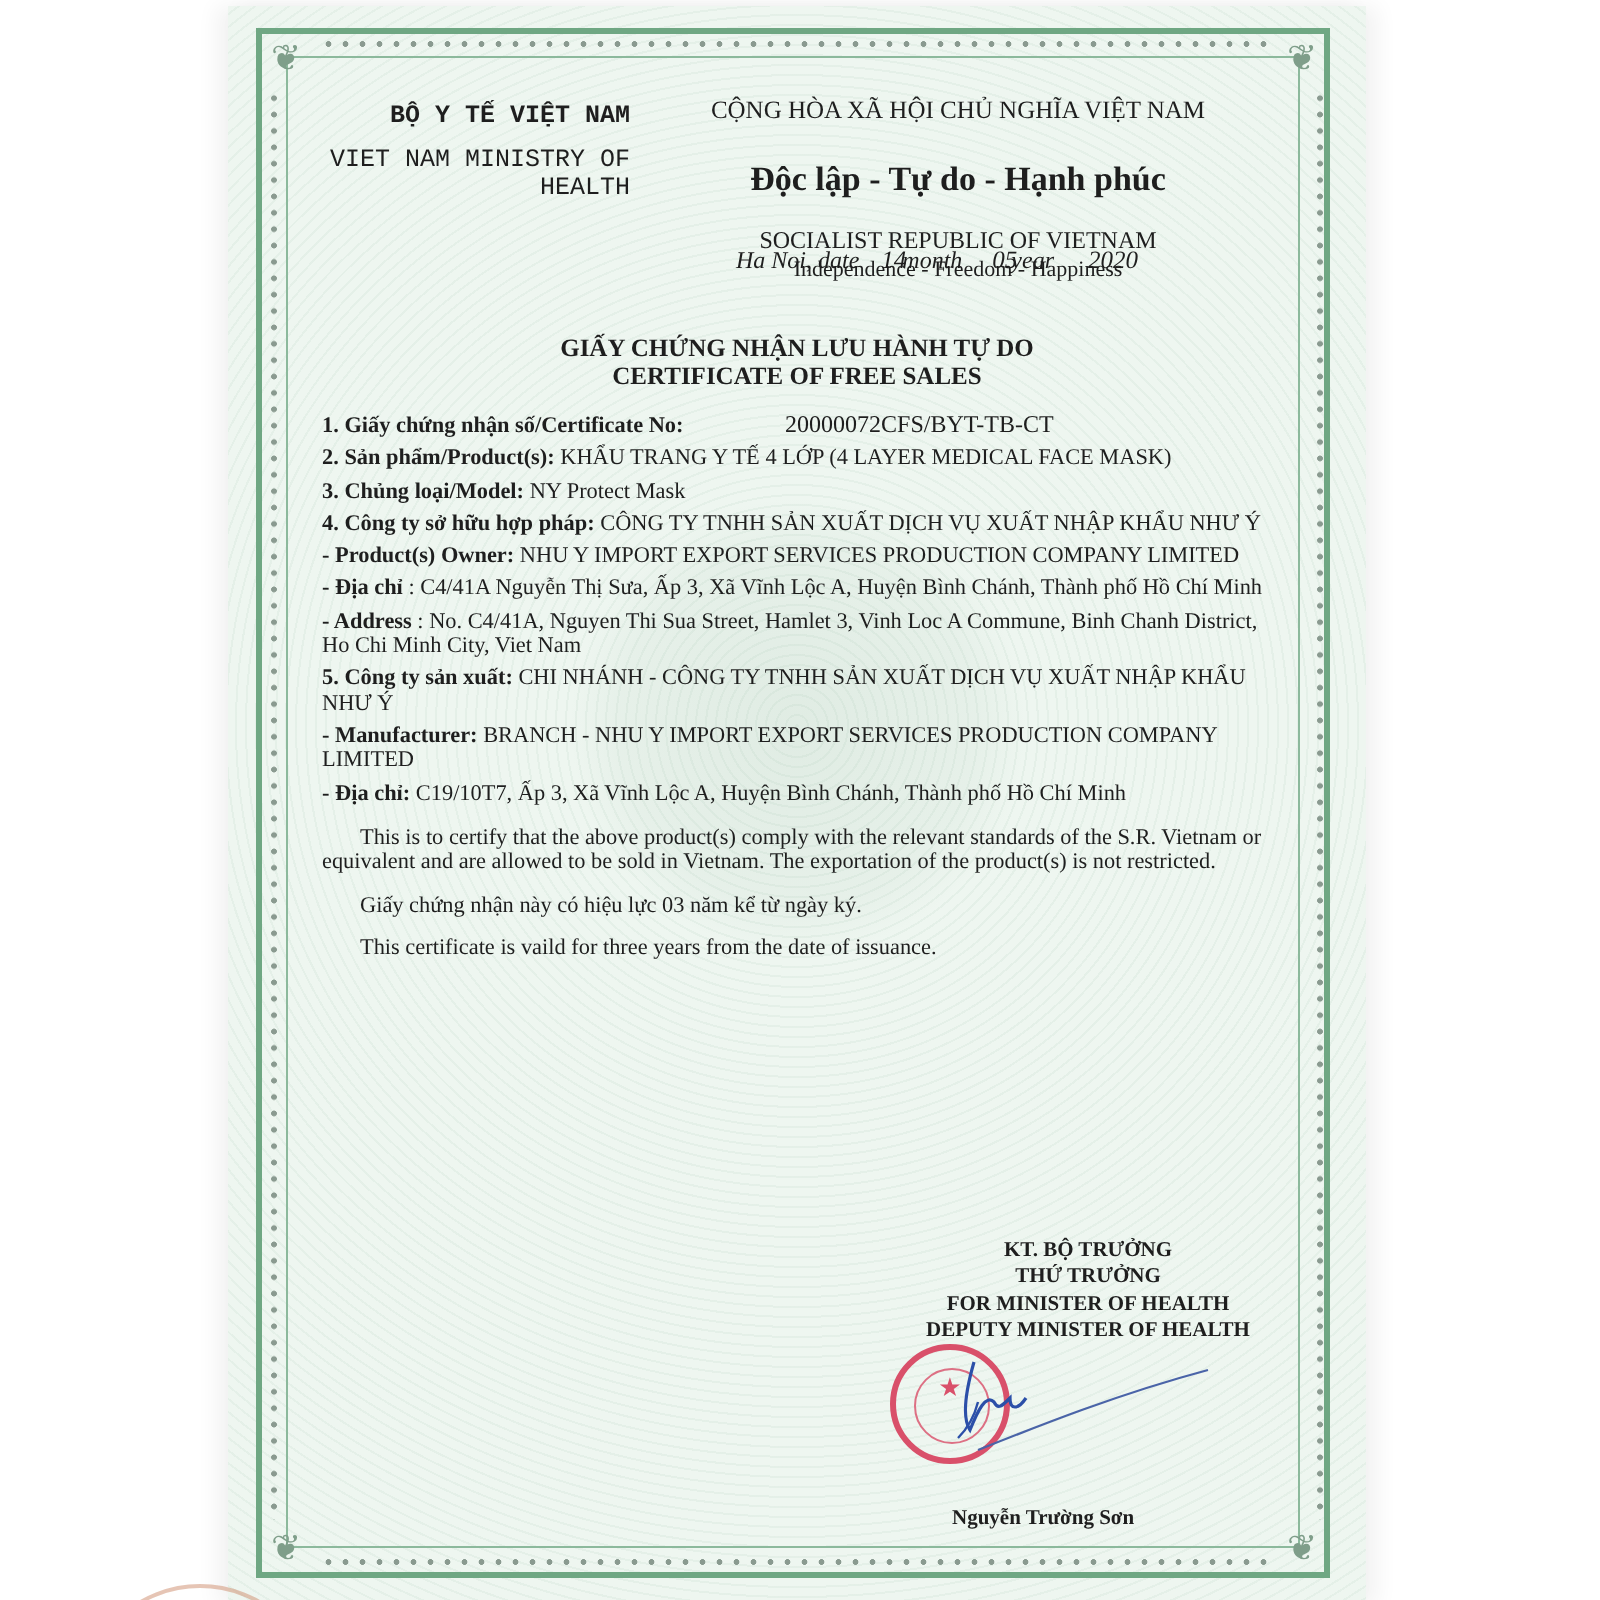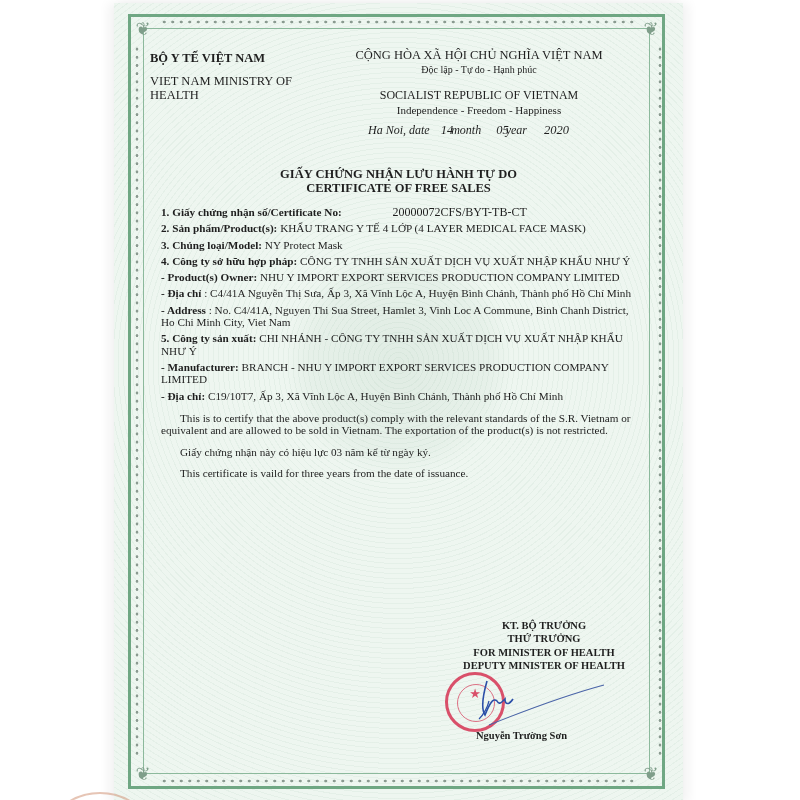--- a/index.html
+++ b/index.html
@@ -35,47 +35,47 @@
     background-image: radial-gradient(circle, #8a9a90 1.3px, transparent 1.6px);
     background-size: 8.5px 4px; background-repeat: repeat-x; }
   .dots-v { width: 4px;
     background-image: radial-gradient(circle, #8a9a90 1.3px, transparent 1.6px);
     background-size: 4px 8.2px; background-repeat: repeat-y; }
   .corner {
     position: absolute; width: 22px; height: 22px; color: #7f9e8a; font-size: 18px; line-height: 22px; text-align: center;
   }
 
   .content { position: absolute; left: 0; top: 0; width: 100%; height: 100%; }
-  .hdr-left { position: absolute; left: 36px; top: 48px; width: 165px; text-align: left; }
+  .hdr-left { position: absolute; left: 36px; top: 48px; width: 165px; text-align: right; font-family: Liberation Mono, monospace; }
   .hdr-left .t1 { font-weight: bold; font-size: 12.5px; }
   .hdr-left .t2 { font-size: 12.5px; line-height: 14px; margin-top: 8px; }
   .hdr-right { position: absolute; left: 215px; top: 45px; width: 300px; text-align: center; }
   .hdr-right .t1 { font-weight: normal; font-size: 12.5px; }
-  .hdr-right .t2 { font-weight: normal; font-size: 10px; margin-top: 1px; }
+  .hdr-right .t2 { font-weight: bold; font-size: 17px; margin-top: 17px; }
   .hdr-right .t3 { font-size: 12px; margin-top: 13px; }
   .hdr-right .t4 { font-size: 11px; margin-top: 1px; }
   .date-line { position: absolute; left: 254px; top: 120px; font-style: italic; font-size: 12px; white-space: nowrap; }
   .date-line span { display: inline-block; }
   .date-line .v { font-size: 12.5px; }
 
   .title { position: absolute; left: 0; width: 100%; text-align: center; font-weight: bold; font-size: 12.5px; }
 
   .body { position: absolute; left: 47px; top: 203px; width: 478px; font-size: 11.2px; line-height: 12.3px; }
   .row { margin-bottom: 4px; }
   .b { font-weight: bold; }
   .para { text-indent: 19px; margin-top: 8px; }
 
   .sign { position: absolute; left: 330px; top: 616px; width: 200px; text-align: center; font-weight: bold; font-size: 10.5px; line-height: 13.3px; }
   .stamp {
     position: absolute; left: 331px; top: 669px; width: 60px; height: 60px; border-radius: 50%;
     border: 3px solid #d9506a; box-sizing: border-box;
   }
   .stamp .inner { position: absolute; left: 9px; top: 9px; width: 36px; height: 36px; border-radius: 50%; border: 1.5px solid #dd7084; }
   .stamp .star { position: absolute; left: 0; top: 11px; width: 100%; text-align: center; color: #d9506a; font-size: 13px; }
-  .signer { position: absolute; left: 362px; top: 727px; font-weight: bold; font-size: 10.5px; text-align: right; }
+  .signer { position: absolute; left: 362px; top: 751px; font-weight: bold; font-size: 10.5px; text-align: right; }
   .ghost {
     position: absolute; left: 40px; top: 792px; width: 120px; height: 120px; border-radius: 50%;
     border: 2px solid rgba(210,150,120,0.55); box-sizing: border-box;
   }
 </style>
 </head>
 <body>
 
 <div class="paper">
   <div class="guilloche"></div>

